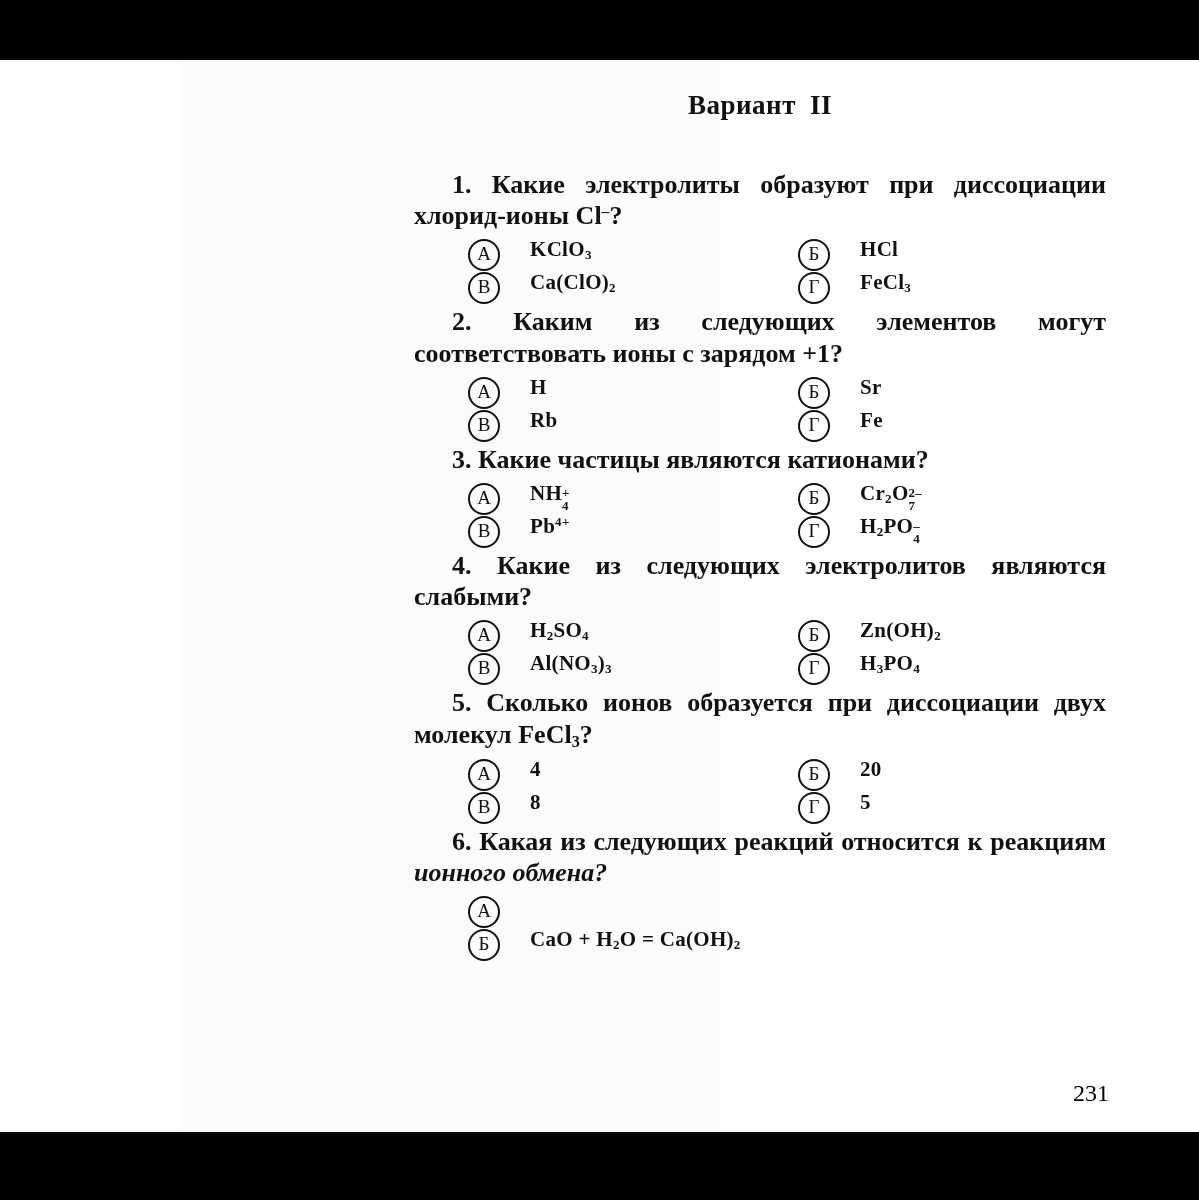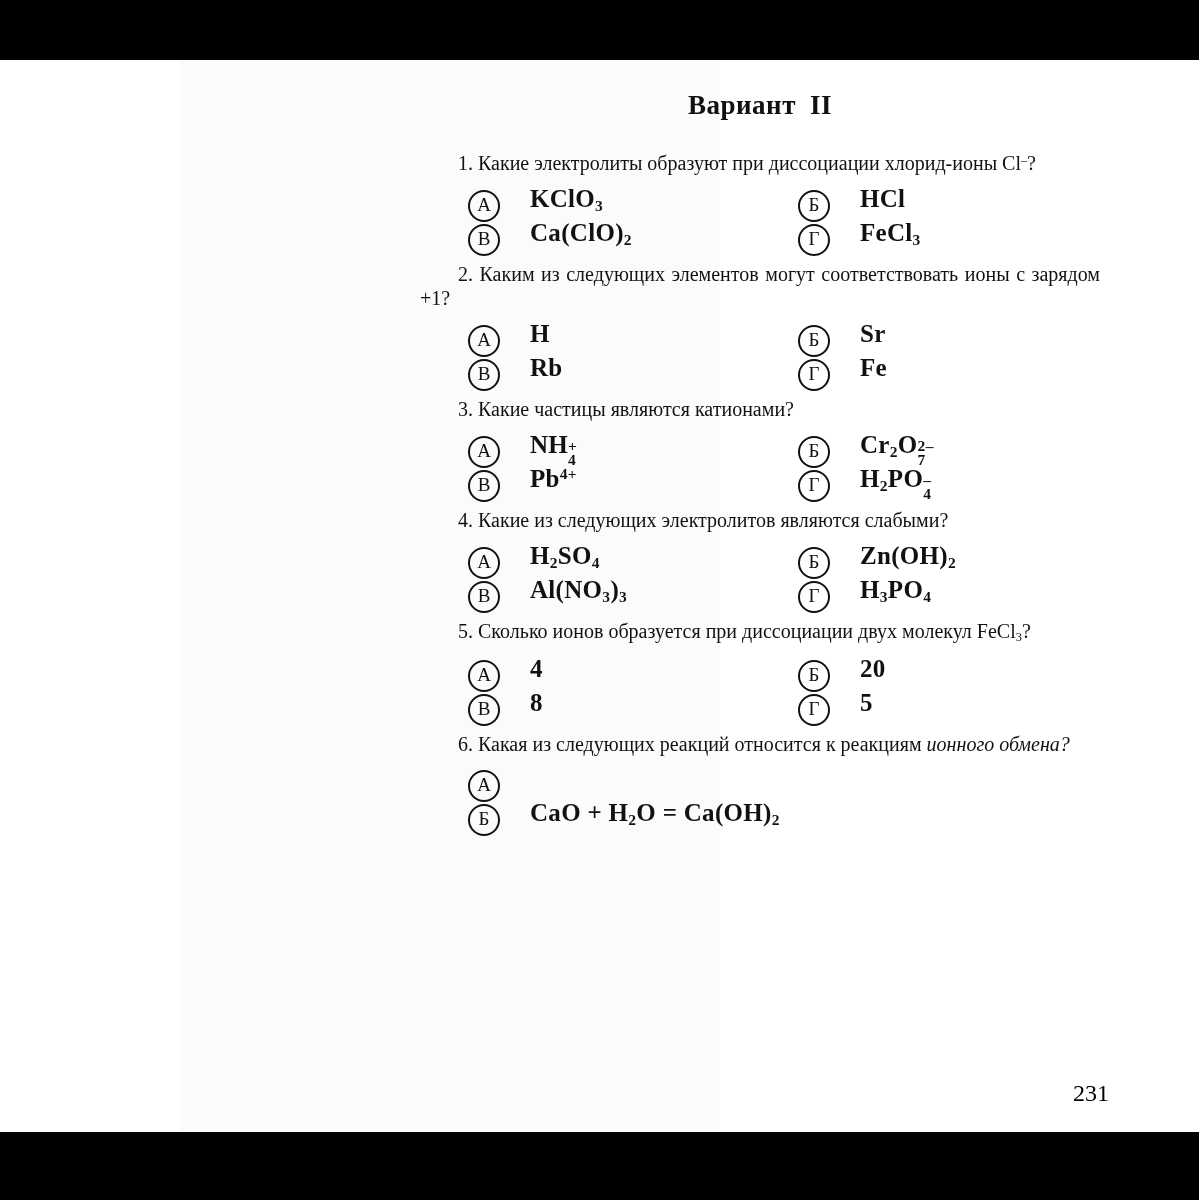--- a/index.html
+++ b/index.html
@@ -34,34 +34,34 @@
     left: 410px;
     top: 30px;
     width: 700px;
     color: #111;
   }
   .doc-title {
     text-align: center;
     font-weight: bold;
     font-size: 27px;
     letter-spacing: 0.5px;
-    margin: 0 0 30px 0;
+    margin: 0 0 48px 0;
     font-family: "Liberation Serif", serif;
   }
   .doc-title .spacer { display: inline-block; width: 14px; }
 
   .question {
     margin-bottom: 2px;
   }
   .q-text {
-    font-size: 20px;
-    font-weight: normal;
+    font-size: 26px;
+    font-weight: bold;
     line-height: 1.2;
     text-align: justify;
-    margin: 10px;
+    margin: 4px;
     padding: 0;
   }
   .q-text .indent { display: inline-block; width: 38px; }
   .q-italic { font-style: italic; }
 
   .options {
     margin: 2px 0 6px 0;
     width: 100%;
   }
   .opt-row {
@@ -86,21 +86,21 @@
     line-height: 26px;
     font-family: "Liberation Serif", serif;
     margin-left: 58px;
     margin-right: 30px;
     flex: 0 0 auto;
     position: relative;
     top: 4px;
     font-weight: normal;
   }
   .formula {
-    font-size: 25px;
+    font-size: 21px;
     font-weight: bold;
     white-space: nowrap;
     letter-spacing: 0.3px;
   }
   .formula sub {
     font-size: 0.62em;
     vertical-align: -0.25em;
   }
   .formula sup {
     font-size: 0.62em;

